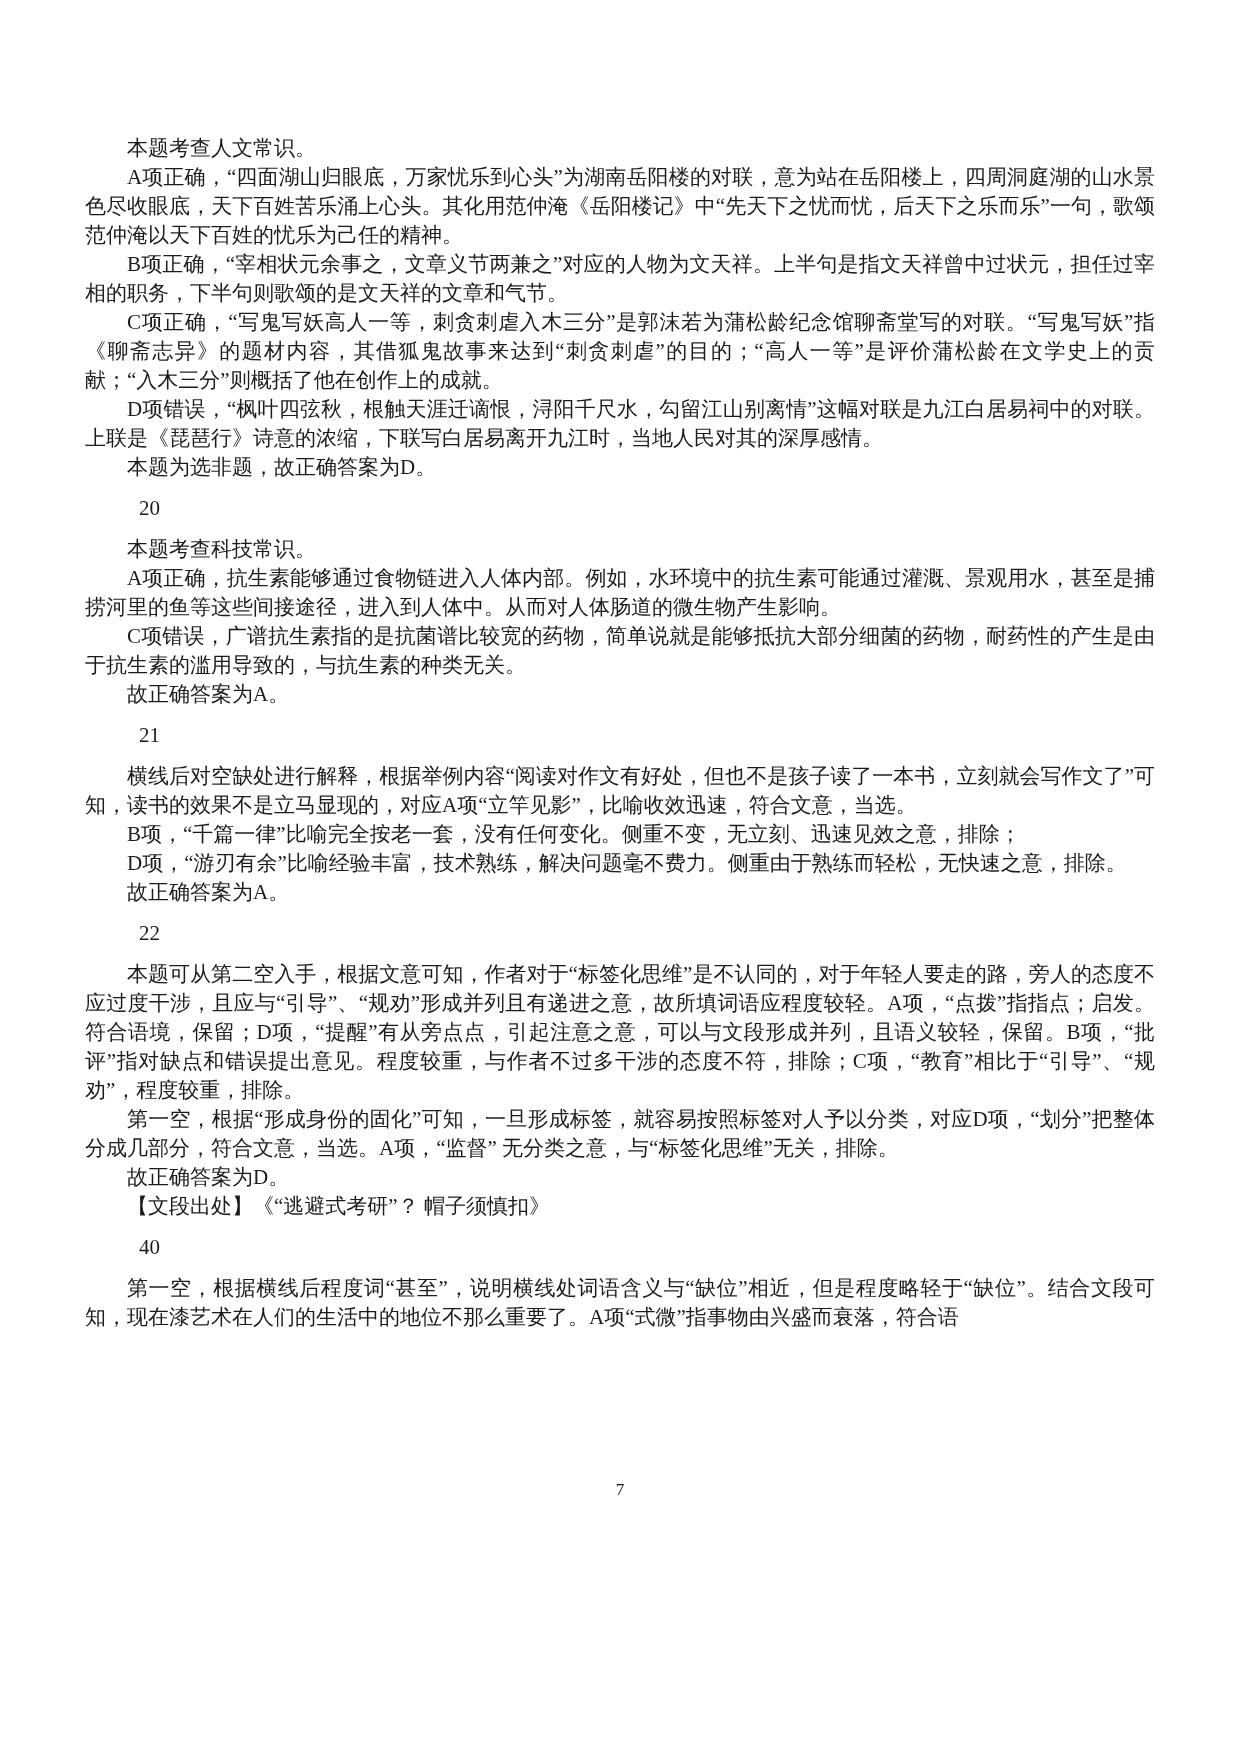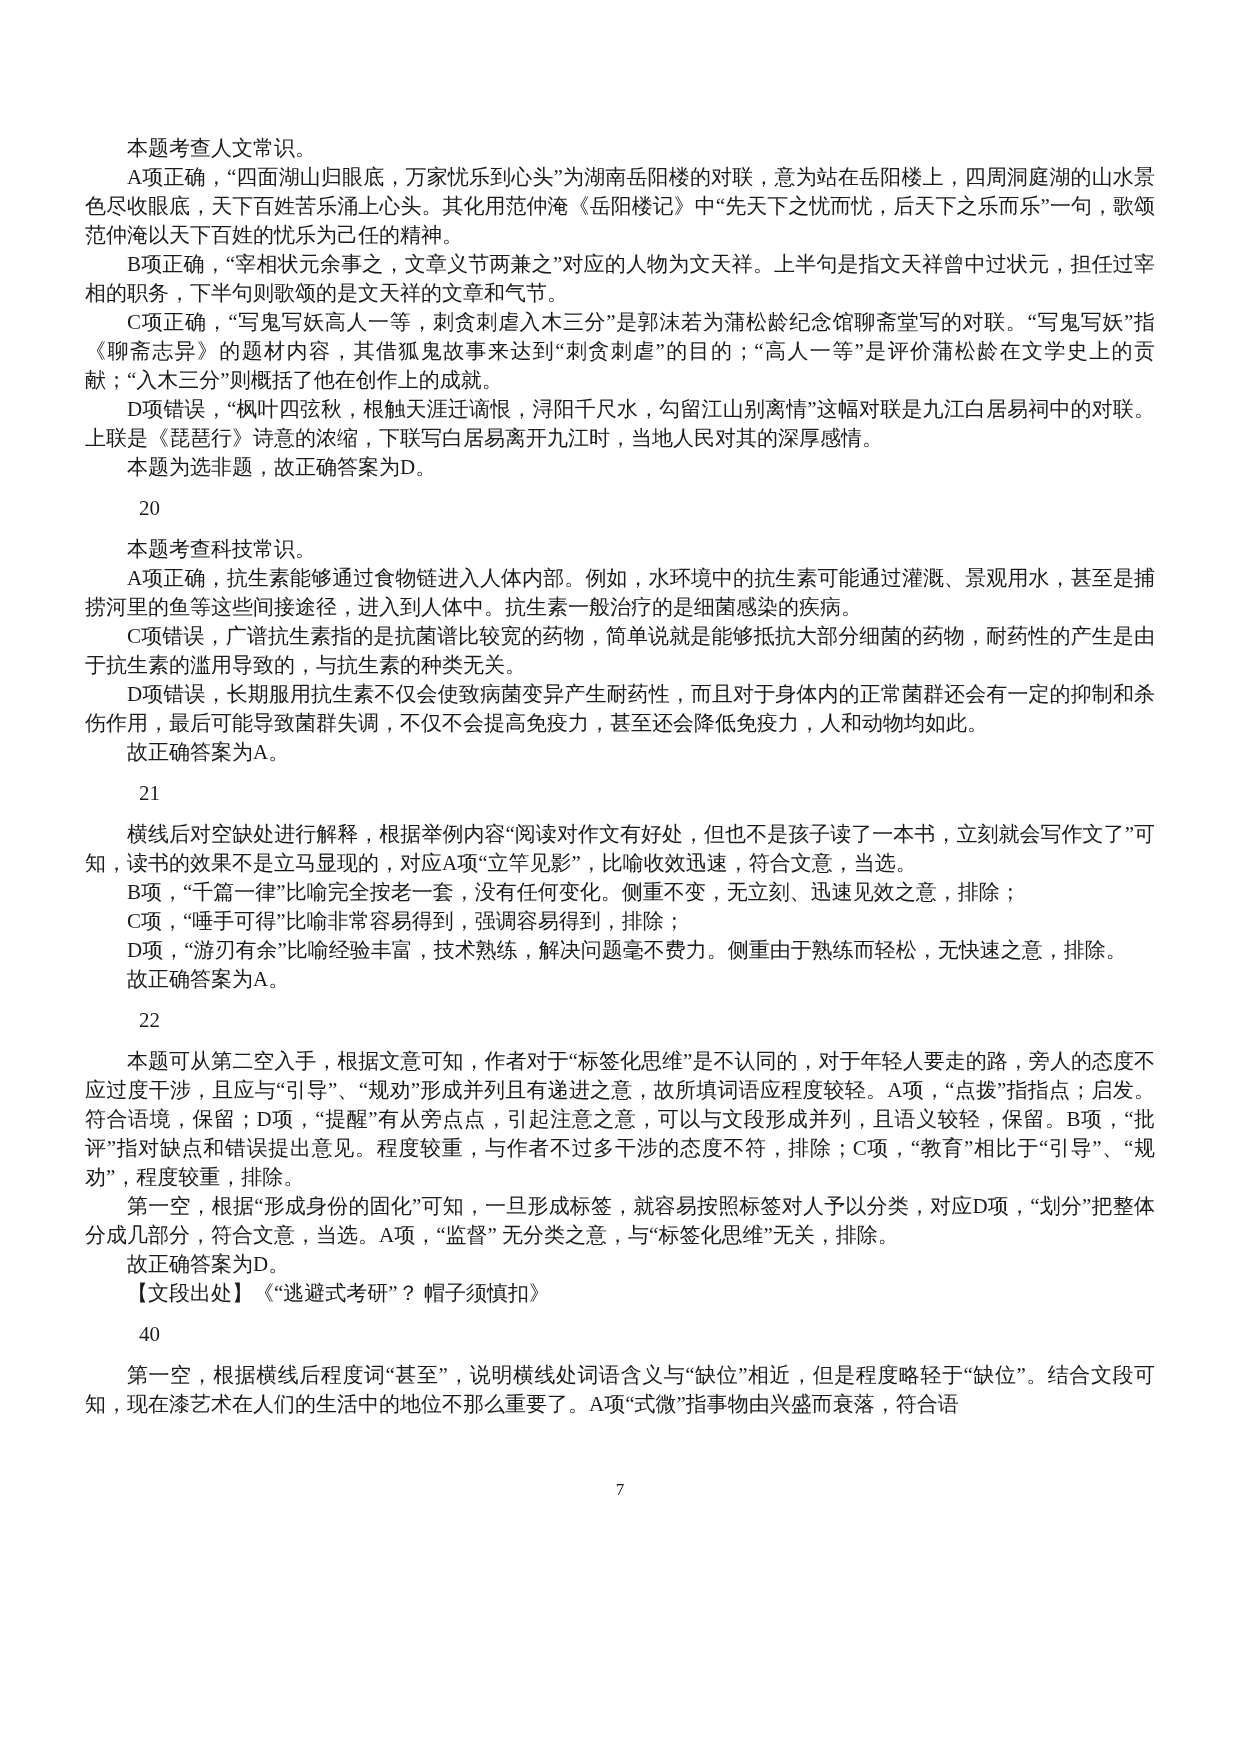--- a/index.html
+++ b/index.html
@@ -56,28 +56,26 @@
 <div class="page">
   <div class="content" id="content">
       <p class="para">本题考查人文常识。</p>
       <p class="para">A项正确，“四面湖山归眼底，万家忧乐到心头”为湖南岳阳楼的对联，意为站在岳阳楼上，四周洞庭湖的山水景色尽收眼底，天下百姓苦乐涌上心头。其化用范仲淹《岳阳楼记》中“先天下之忧而忧，后天下之乐而乐”一句，歌颂范仲淹以天下百姓的忧乐为己任的精神。</p>
       <p class="para">B项正确，“宰相状元余事之，文章义节两兼之”对应的人物为文天祥。上半句是指文天祥曾中过状元，担任过宰相的职务，下半句则歌颂的是文天祥的文章和气节。</p>
       <p class="para">C项正确，“写鬼写妖高人一等，刺贪刺虐入木三分”是郭沫若为蒲松龄纪念馆聊斋堂写的对联。“写鬼写妖”指《聊斋志异》的题材内容，其借狐鬼故事来达到“刺贪刺虐”的目的；“高人一等”是评价蒲松龄在文学史上的贡献；“入木三分”则概括了他在创作上的成就。</p>
       <p class="para">D项错误，“枫叶四弦秋，根触天涯迁谪恨，浔阳千尺水，勾留江山别离情”这幅对联是九江白居易祠中的对联。上联是《琵琶行》诗意的浓缩，下联写白居易离开九江时，当地人民对其的深厚感情。</p>
       <p class="para">本题为选非题，故正确答案为D。</p>
       <p class="qnum">20</p>
       <p class="para">本题考查科技常识。</p>
-      <p class="para">A项正确，抗生素能够通过食物链进入人体内部。例如，水环境中的抗生素可能通过灌溉、景观用水，甚至是捕捞河里的鱼等这些间接途径，进入到人体中。抗生素一般治疗的是细菌感染的疾病。</p>
+      <p class="para">A项正确，抗生素能够通过食物链进入人体内部。例如，水环境中的抗生素可能通过灌溉、景观用水，甚至是捕捞河里的鱼等这些间接途径，进入到人体中。从而对人体肠道的微生物产生影响。</p>
       <p class="para">C项错误，广谱抗生素指的是抗菌谱比较宽的药物，简单说就是能够抵抗大部分细菌的药物，耐药性的产生是由于抗生素的滥用导致的，与抗生素的种类无关。</p>
-      <p class="para">D项错误，长期服用抗生素不仅会使致病菌变异产生耐药性，而且对于身体内的正常菌群还会有一定的抑制和杀伤作用，最后可能导致菌群失调，不仅不会提高免疫力，甚至还会降低免疫力，人和动物均如此。</p>
       <p class="para">故正确答案为A。</p>
       <p class="qnum">21</p>
       <p class="para">横线后对空缺处进行解释，根据举例内容“阅读对作文有好处，但也不是孩子读了一本书，立刻就会写作文了”可知，读书的效果不是立马显现的，对应A项“立竿见影”，比喻收效迅速，符合文意，当选。</p>
       <p class="para">B项，“千篇一律”比喻完全按老一套，没有任何变化。侧重不变，无立刻、迅速见效之意，排除；</p>
-      <p class="para">C项，“唾手可得”比喻非常容易得到，强调容易得到，排除；</p>
       <p class="para">D项，“游刃有余”比喻经验丰富，技术熟练，解决问题毫不费力。侧重由于熟练而轻松，无快速之意，排除。</p>
       <p class="para">故正确答案为A。</p>
       <p class="qnum">22</p>
       <p class="para">本题可从第二空入手，根据文意可知，作者对于“标签化思维”是不认同的，对于年轻人要走的路，旁人的态度不应过度干涉，且应与“引导”、“规劝”形成并列且有递进之意，故所填词语应程度较轻。A项，“点拨”指指点；启发。符合语境，保留；D项，“提醒”有从旁点点，引起注意之意，可以与文段形成并列，且语义较轻，保留。B项，“批评”指对缺点和错误提出意见。程度较重，与作者不过多干涉的态度不符，排除；C项，“教育”相比于“引导”、“规劝”，程度较重，排除。</p>
       <p class="para">第一空，根据“形成身份的固化”可知，一旦形成标签，就容易按照标签对人予以分类，对应D项，“划分”把整体分成几部分，符合文意，当选。A项，“监督” 无分类之意，与“标签化思维”无关，排除。</p>
       <p class="para">故正确答案为D。</p>
       <p class="para">【文段出处】《“逃避式考研”？ 帽子须慎扣》</p>
       <p class="qnum">40</p>
       <p class="para">第一空，根据横线后程度词“甚至”，说明横线处词语含义与“缺位”相近，但是程度略轻于“缺位”。结合文段可知，现在漆艺术在人们的生活中的地位不那么重要了。A项“式微”指事物由兴盛而衰落，符合语</p>
     </div>

